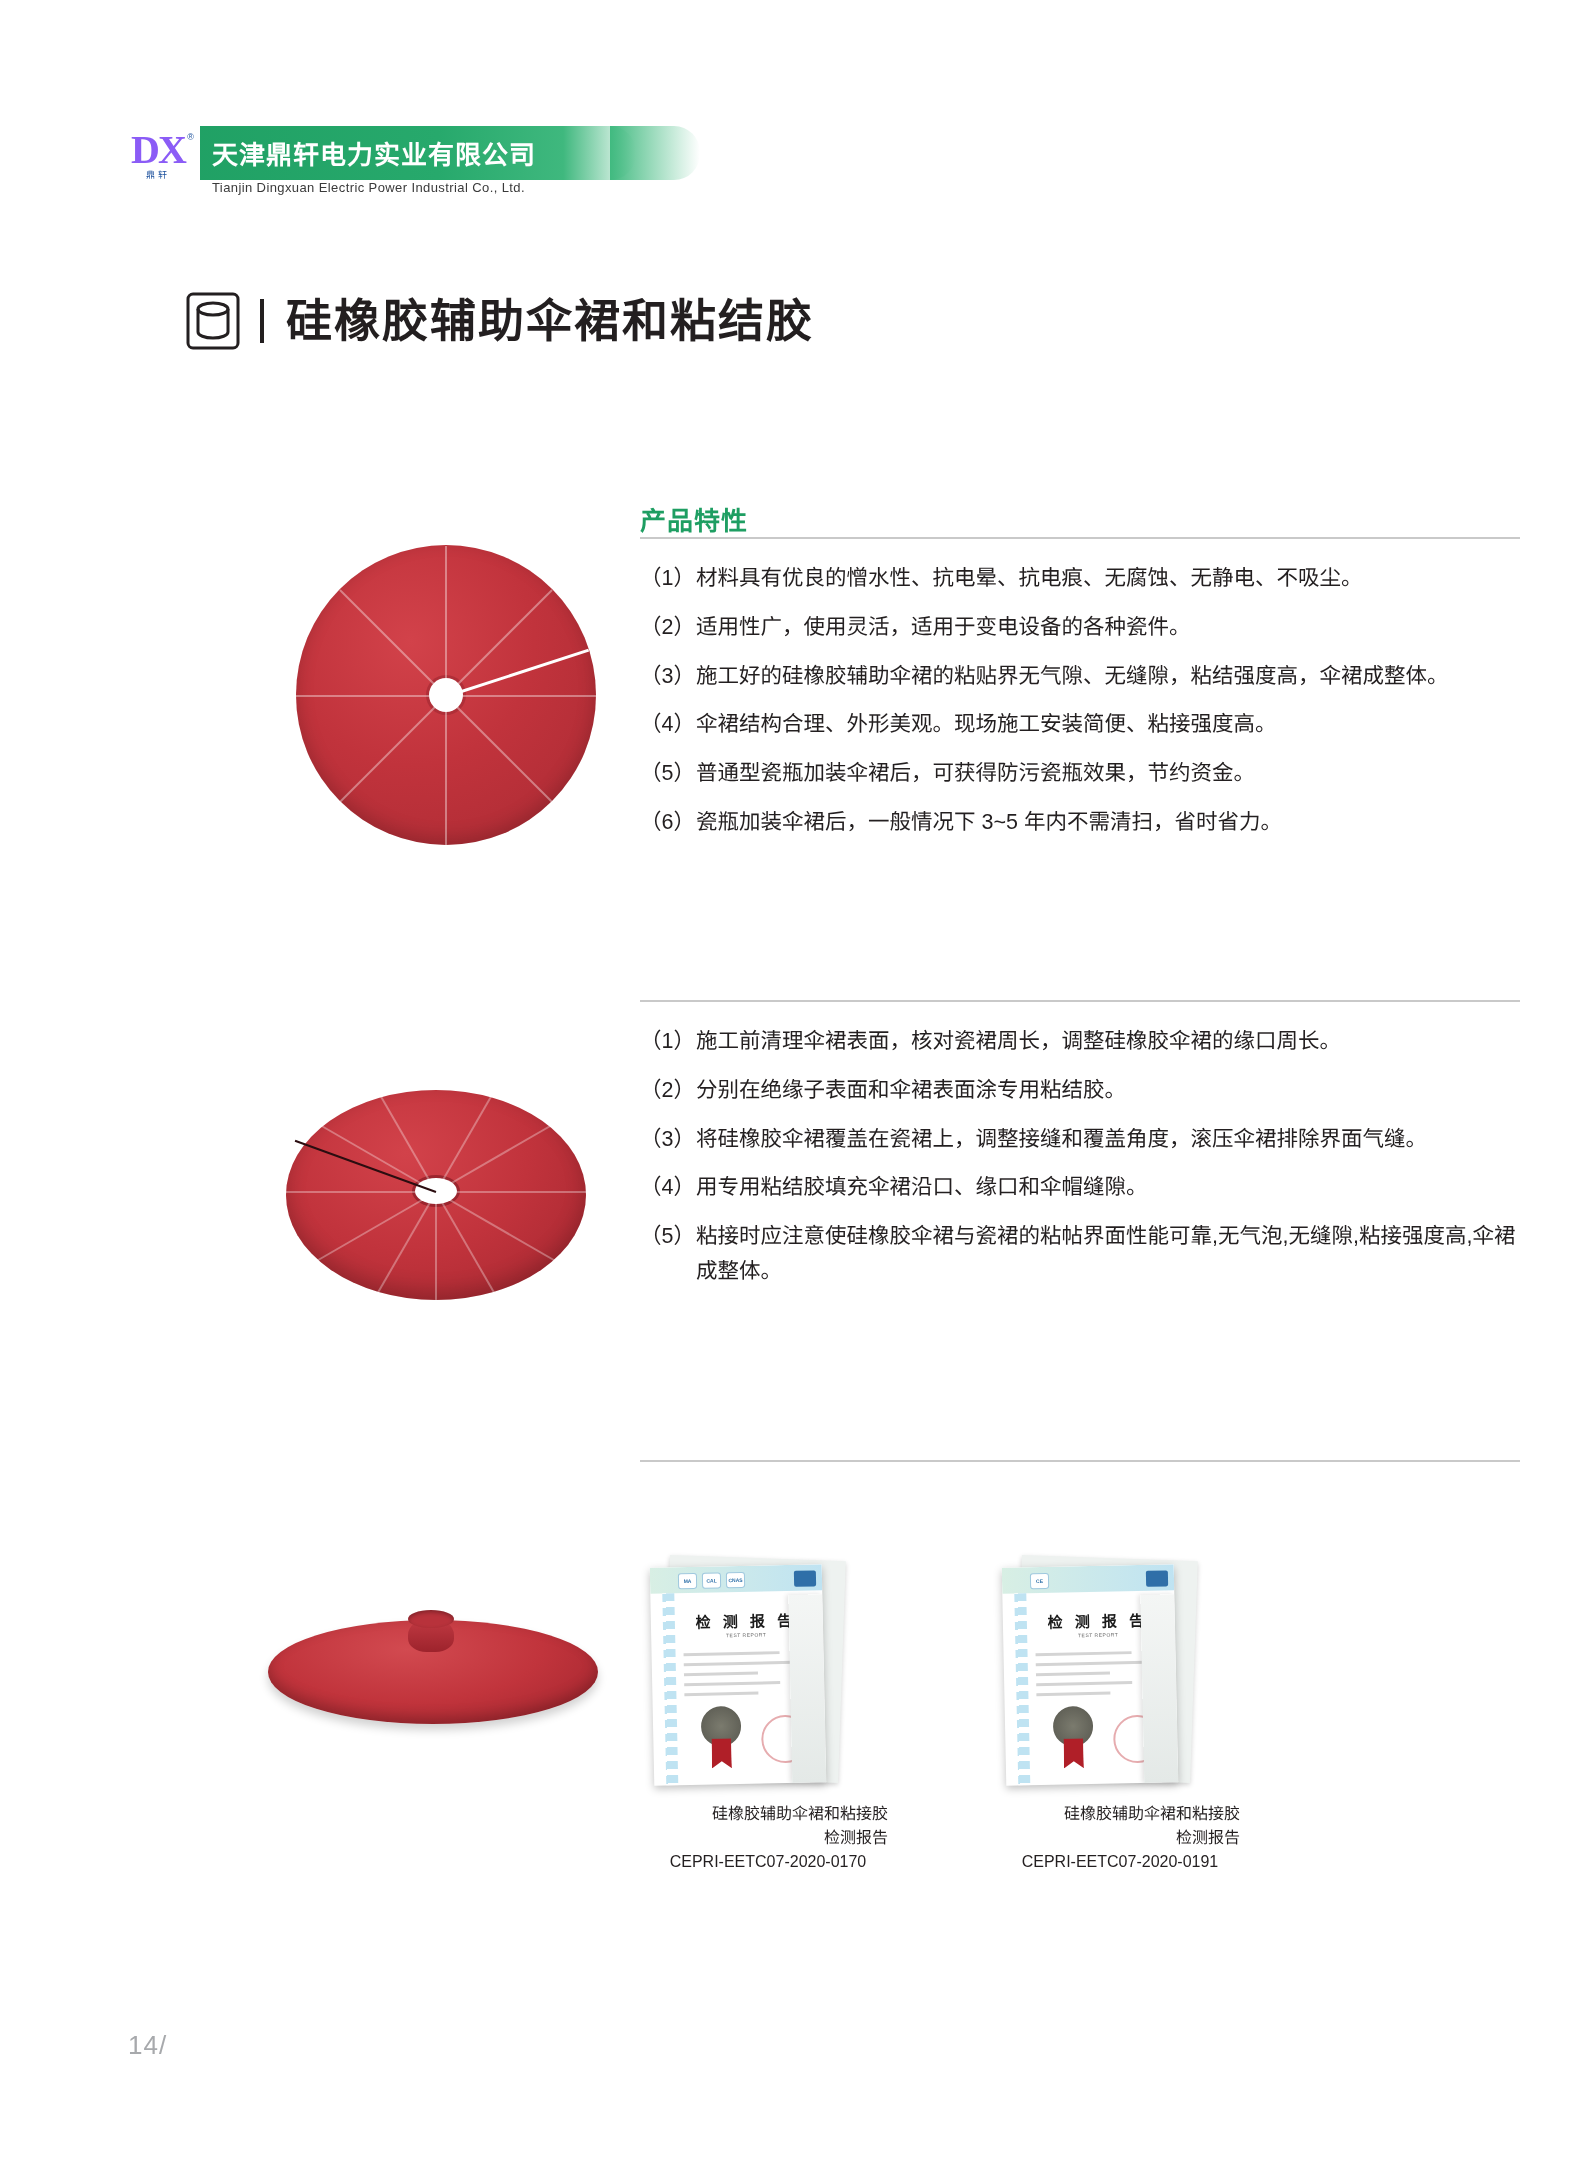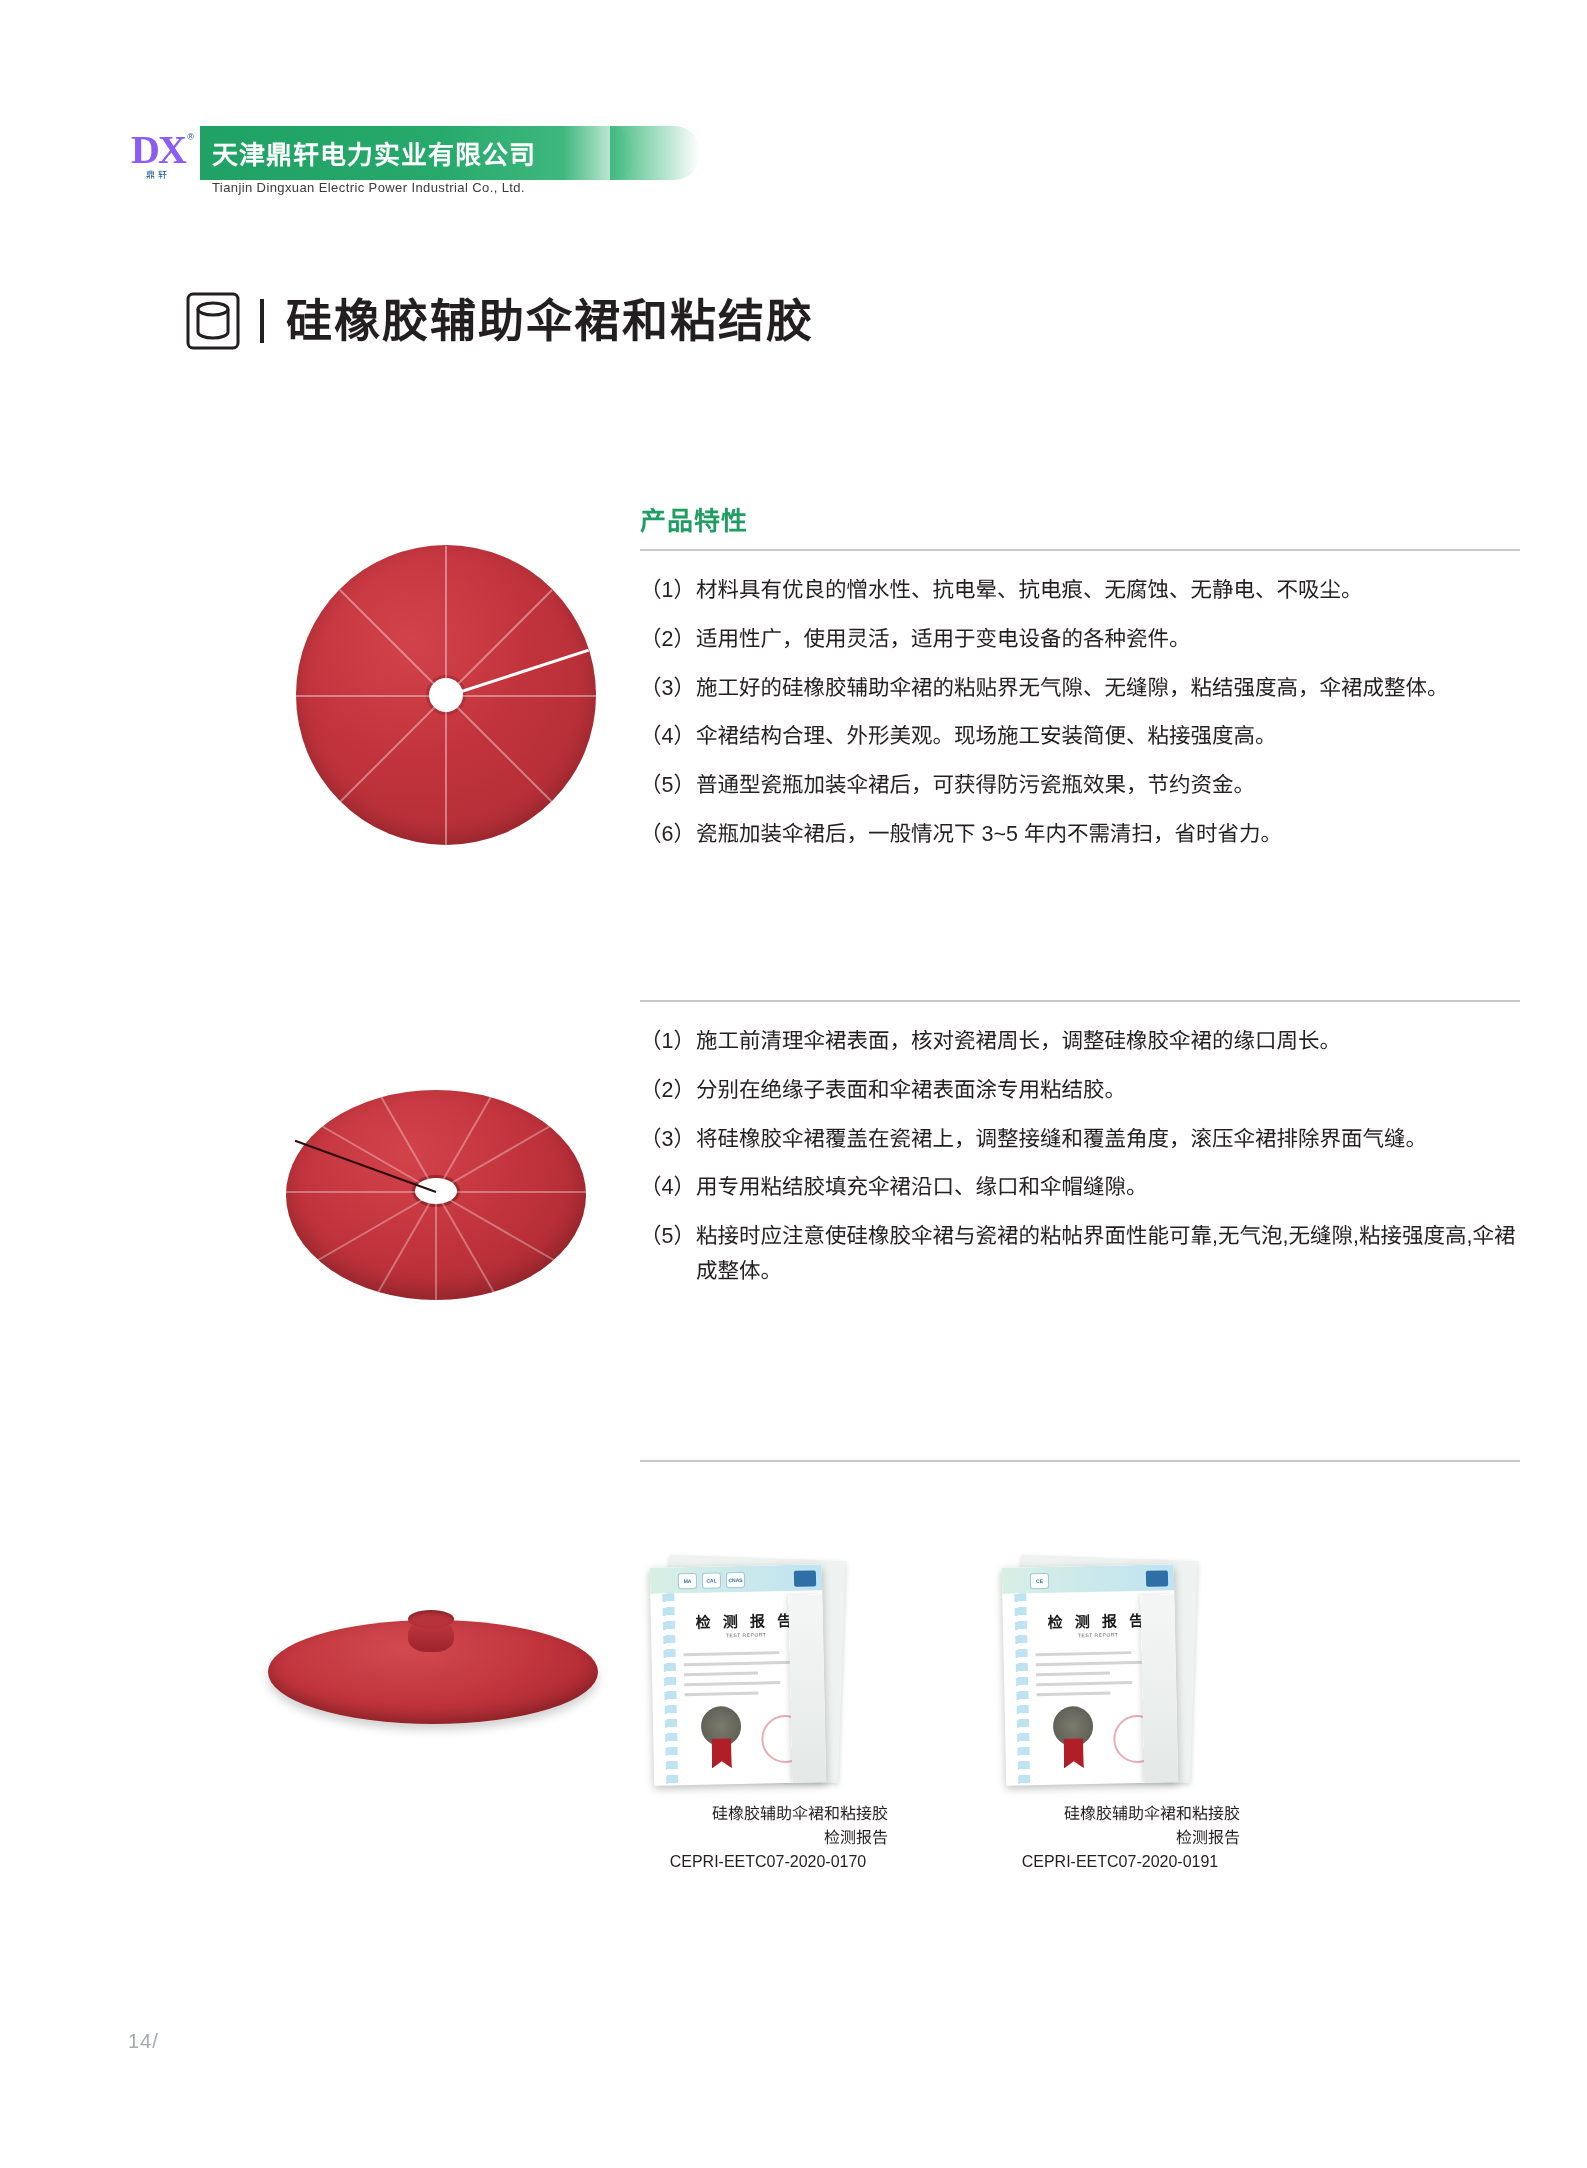--- a/index.html
+++ b/index.html
@@ -132,21 +132,21 @@
   .section {
     position: absolute;
     left: 640px;
     width: 880px;
   }
   .section-head {
     font-size: 26px;
     font-weight: 700;
     color: #1e9e62;
     letter-spacing: 1px;
-    padding-bottom: 12px;
+    padding-bottom: 0;
   }
   .section-rule {
     height: 2px;
     background: #c9c9c9;
     width: 880px;
     margin-bottom: 22px;
   }
   .item {
     display: flex;
     align-items: flex-start;
@@ -422,21 +422,21 @@
     font-size: 16px;
     line-height: 1.5;
     color: #231f20;
   }
 
   
   .page-number {
     position: absolute;
     left: 128px;
     top: 2030px;
-    font-size: 20px;
+    font-size: 26px;
     color: #a7a9ac;
     letter-spacing: 1px;
     text-align: right;
   }
 </style>
 </head>
 <body>
 
 <div class="header">
   <div class="header-band"></div>

